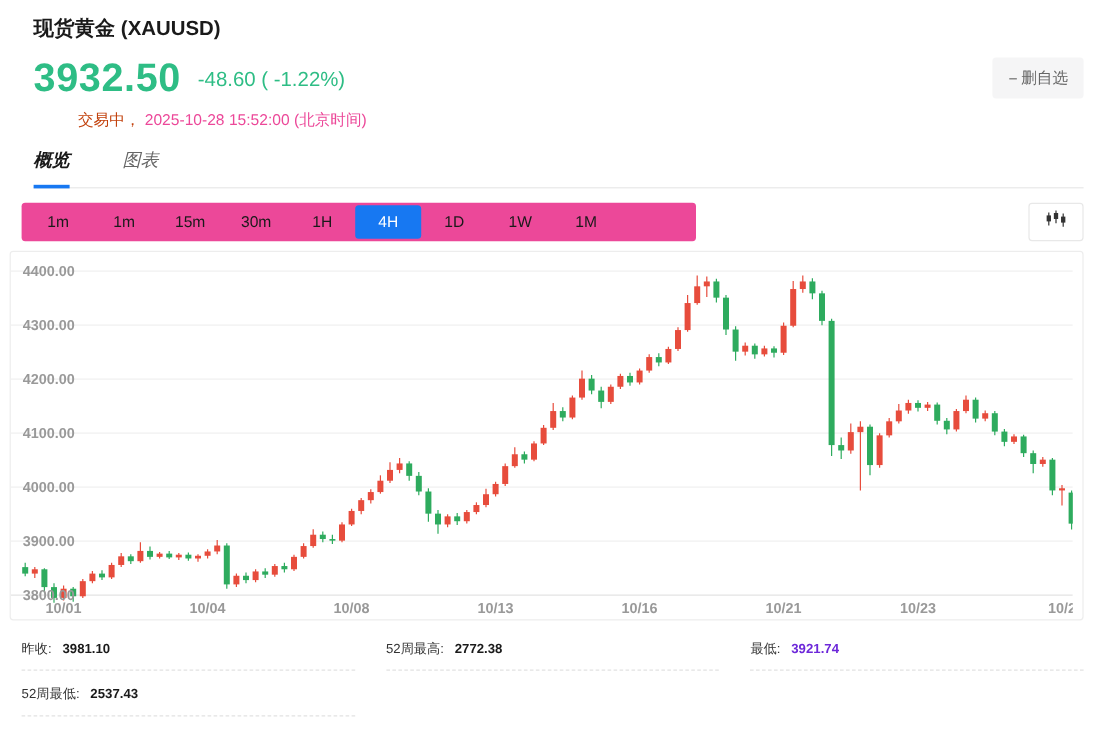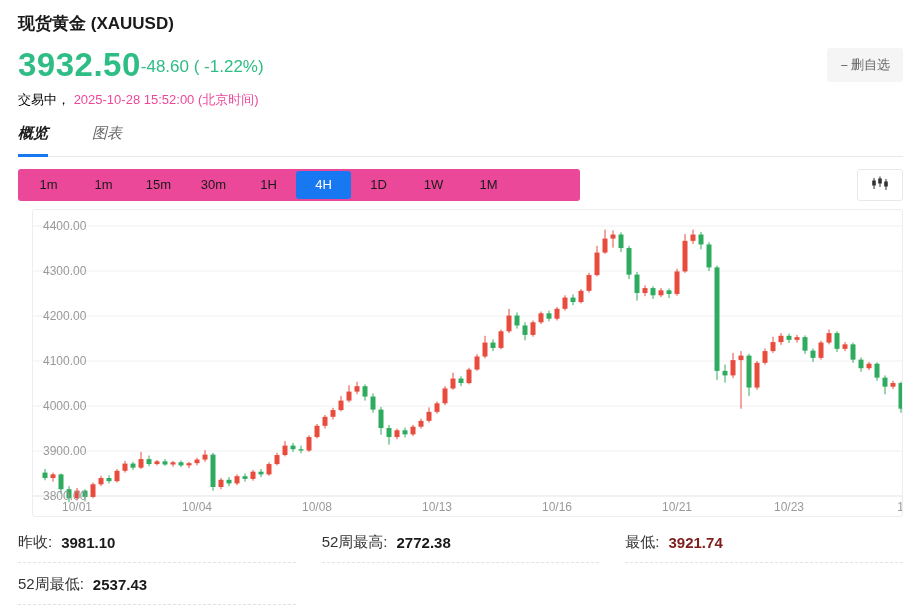--- a/index.html
+++ b/index.html
@@ -2,67 +2,67 @@
 <html><head>
 <meta charset="utf-8">
 <style>
   * { margin:0; padding:0; box-sizing:border-box; }
   html,body { background:#fff; }
   body {
     width:921px; height:609px; overflow:hidden;
     font-family:"Liberation Sans","DejaVu Sans",sans-serif;
     color:#1a1a1a;
   }
-  .top { padding:12px 18px 0 18px; }
+  .top { padding:12px 18px 0 28px; }
   .title { font-size:17px; font-weight:bold; color:#1a1a1a; margin-bottom:13px; }
   .price-line { display:flex; align-items:flex-start; }
   .price { font-size:33px; font-weight:bold; color:#2ebd85; line-height:1; letter-spacing:0.5px; }
-  .change { font-size:17px; color:#2ebd85; margin-top:9px; }
+  .change { font-size:17px; color:#2ebd85; margin-left:14px; margin-top:9px; }
   .watch-btn {
     margin-left:auto; background:#f5f5f6; border:none; border-radius:3px;
     color:#666; font-size:13px; padding:8px 13px; display:flex; align-items:center; gap:3px;
     cursor:pointer; font-family:inherit;
   }
   .watch-btn .minus { font-size:13px; line-height:1; color:#666; }
   .status-row { margin-top:9px; font-size:13px; }
-  .status { color:#000000; }
+  .status { color:#c2410c;margin-left:37px; }
   .timestamp { color:#ec4899; }
   .tabs { display:flex; gap:44px; margin-top:15px; border-bottom:1px solid #e8e8e8;font-style:italic; }
   .tab { font-size:15px; color:#666; padding-bottom:13px; position:relative; cursor:pointer; }
   .tab.active { color:#1a1a1a; font-weight:bold; }
   .tab.active::after {
     content:""; position:absolute; left:0; right:0; bottom:-1px; height:3px; background:#1778f2;
   }
   .tf-row { display:flex; align-items:center; margin:12px 18px 0 18px; }
   .tf-bar { display:flex; background:#ec4899; border-radius:3px; width:562px; padding:2px 0 2px 3px; }
   .tf-btn {
     width:55px; height:28px; line-height:28px; text-align:center; font-size:13px;
     color:#1a1a1a; border-radius:3px; cursor:pointer;
   }
   .tf-btn.active { background:#1778f2; color:#fff; }
   .chart-type-btn {
     margin-left:auto; width:46px; height:32px; background:#fff;
     border:1px solid #e8e8e8; border-radius:3px;
     display:flex; align-items:center; justify-content:center; cursor:pointer;
   }
   .chart-wrap {
-    margin:8px 18px 0 32px; height:308px; border:1px solid #ededed; border-radius:3px;
-    overflow:hidden; position:relative;
+    margin:8px 18px 0 8px; height:308px; border:1px solid #ededed; border-radius:3px;
+    overflow:hidden; position:relative;font-weight:bold;
   }
   .chart-wrap svg { display:block; }
   .stats { display:grid; grid-template-columns:1fr 1fr 1fr; column-gap:26px; margin:4px 18px 0 18px; }
   .stat {
-    display:flex; align-items:center; gap:9px; font-size:15px;
+    display:flex; align-items:center; gap:9px; font-size:11px;
     padding:12px 0 10px 0; border-bottom:1px dashed #e2e2e2;
   }
   .stat-label { color:#333; }
   .stat-value { font-weight:bold; }
   .c-dark { color:#1a1a1a; }
   .c-red { color:#e74c3c; }
-  .c-green { color:#7f1d1d; }
+  .c-green { color:#6d28d9; }
 </style>
 </head>
 <body>
 
 <div class="top">
   <div class="title">现货黄金 (XAUUSD)</div>
   <div class="price-line">
     <span class="price">3932.50</span>
     <span class="change">-48.60 ( -1.22%)</span>
     <button class="watch-btn">

